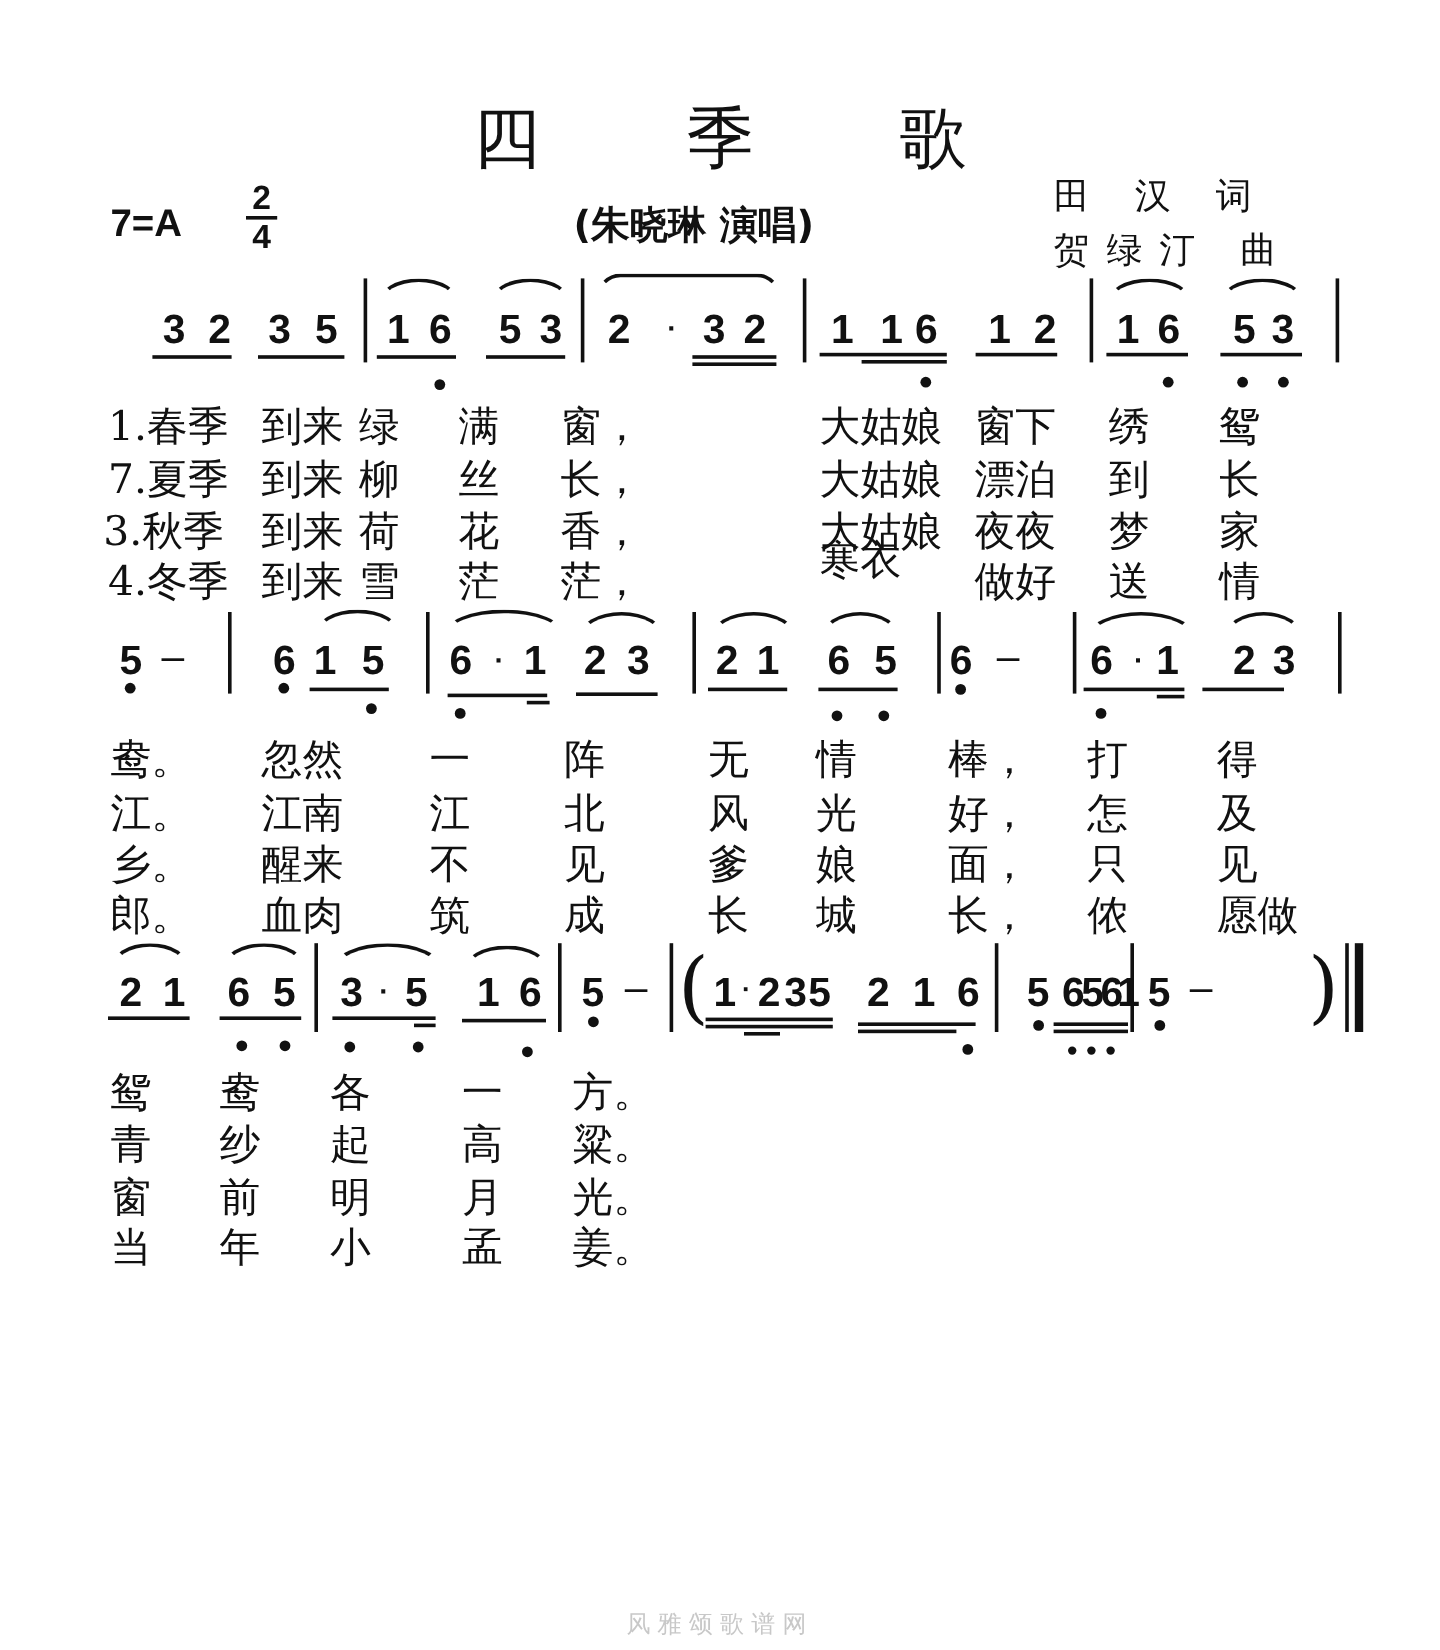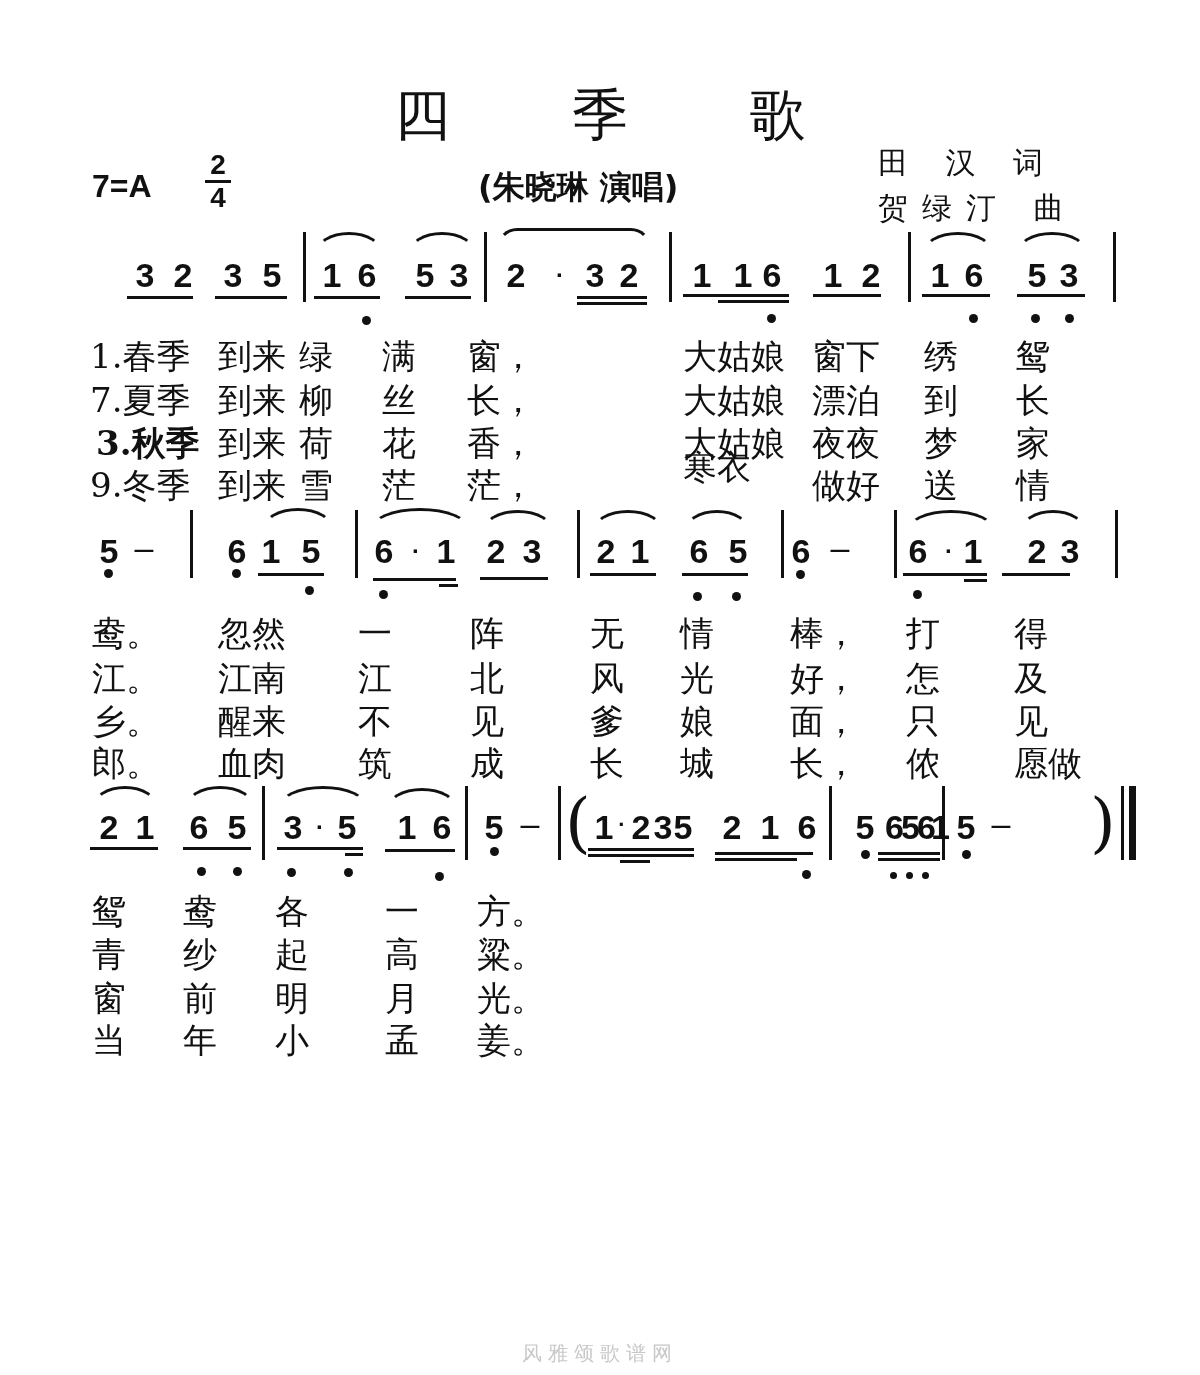--- a/index.html
+++ b/index.html
@@ -113,31 +113,31 @@
   <div class="lyric" style="left:90px;top:382px;">7.夏季</div>
   <div class="lyric" style="left:218px;top:382px;">到来</div>
   <div class="lyric" style="left:299px;top:382px;">柳</div>
   <div class="lyric" style="left:382px;top:382px;">丝</div>
   <div class="lyric" style="left:467px;top:382px;">长，</div>
   <div class="lyric" style="left:683px;top:382px;">大姑娘</div>
   <div class="lyric" style="left:812px;top:382px;">漂泊</div>
   <div class="lyric" style="left:924px;top:382px;">到</div>
   <div class="lyric" style="left:1016px;top:382px;">长</div>
 
-  <div class="lyric" style="left:96px;top:425px;font-weight:bold;">3.秋季</div>
+  <div class="lyric" style="left:86px;top:425px;">3.秋季</div>
   <div class="lyric" style="left:218px;top:425px;">到来</div>
   <div class="lyric" style="left:299px;top:425px;">荷</div>
   <div class="lyric" style="left:382px;top:425px;">花</div>
   <div class="lyric" style="left:467px;top:425px;">香，</div>
   <div class="lyric" style="left:683px;top:425px;">大姑娘</div>
   <div class="lyric" style="left:812px;top:425px;">夜夜</div>
   <div class="lyric" style="left:924px;top:425px;">梦</div>
   <div class="lyric" style="left:1016px;top:425px;">家</div>
 
-  <div class="lyric" style="left:90px;top:467px;">9.冬季</div>
+  <div class="lyric" style="left:90px;top:467px;">4.冬季</div>
   <div class="lyric" style="left:218px;top:467px;">到来</div>
   <div class="lyric" style="left:299px;top:467px;">雪</div>
   <div class="lyric" style="left:382px;top:467px;">茫</div>
   <div class="lyric" style="left:467px;top:467px;">茫，</div>
   <div class="lyric" style="left:683px;top:449px;">寒衣</div>
   <div class="lyric" style="left:812px;top:467px;">做好</div>
   <div class="lyric" style="left:924px;top:467px;">送</div>
   <div class="lyric" style="left:1016px;top:467px;">情</div>
 </div>
 

